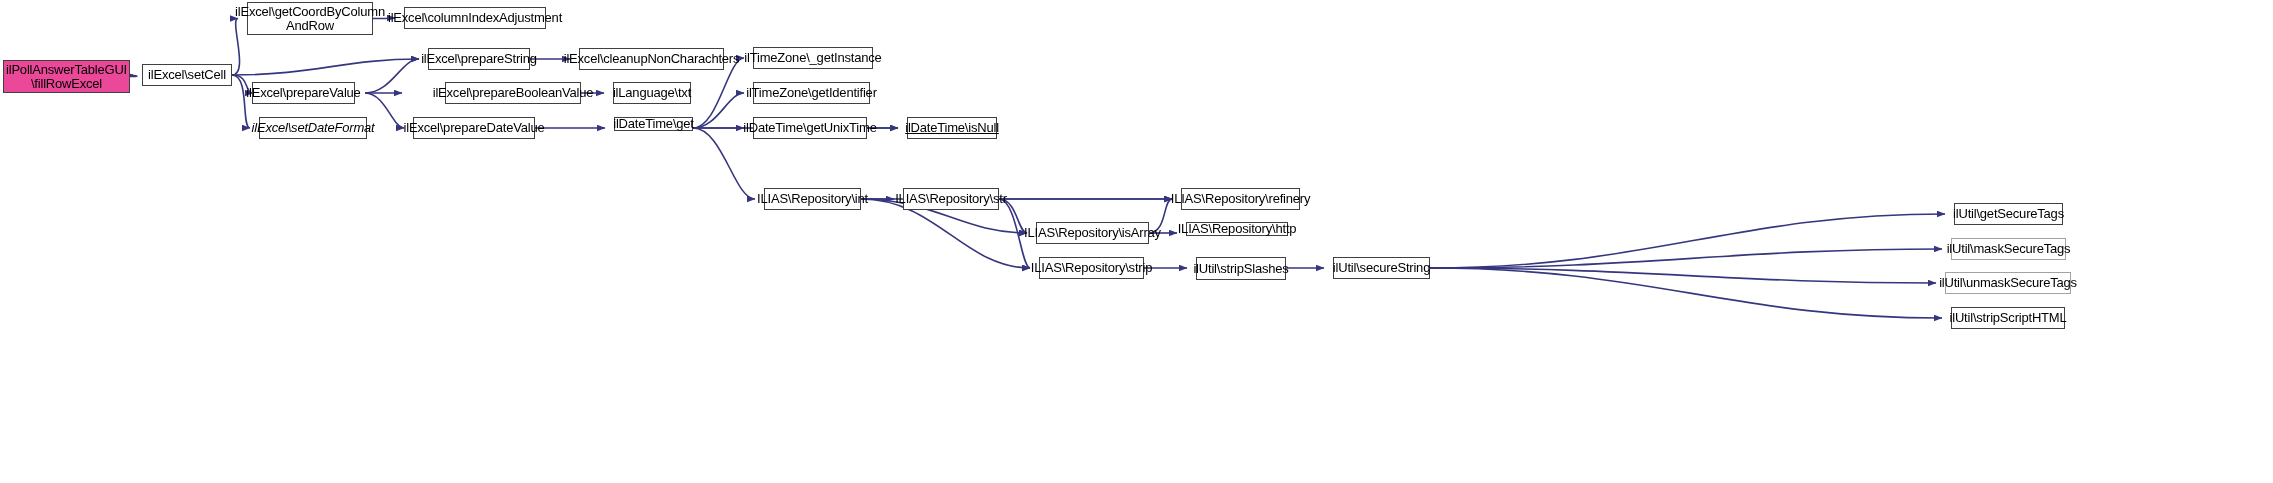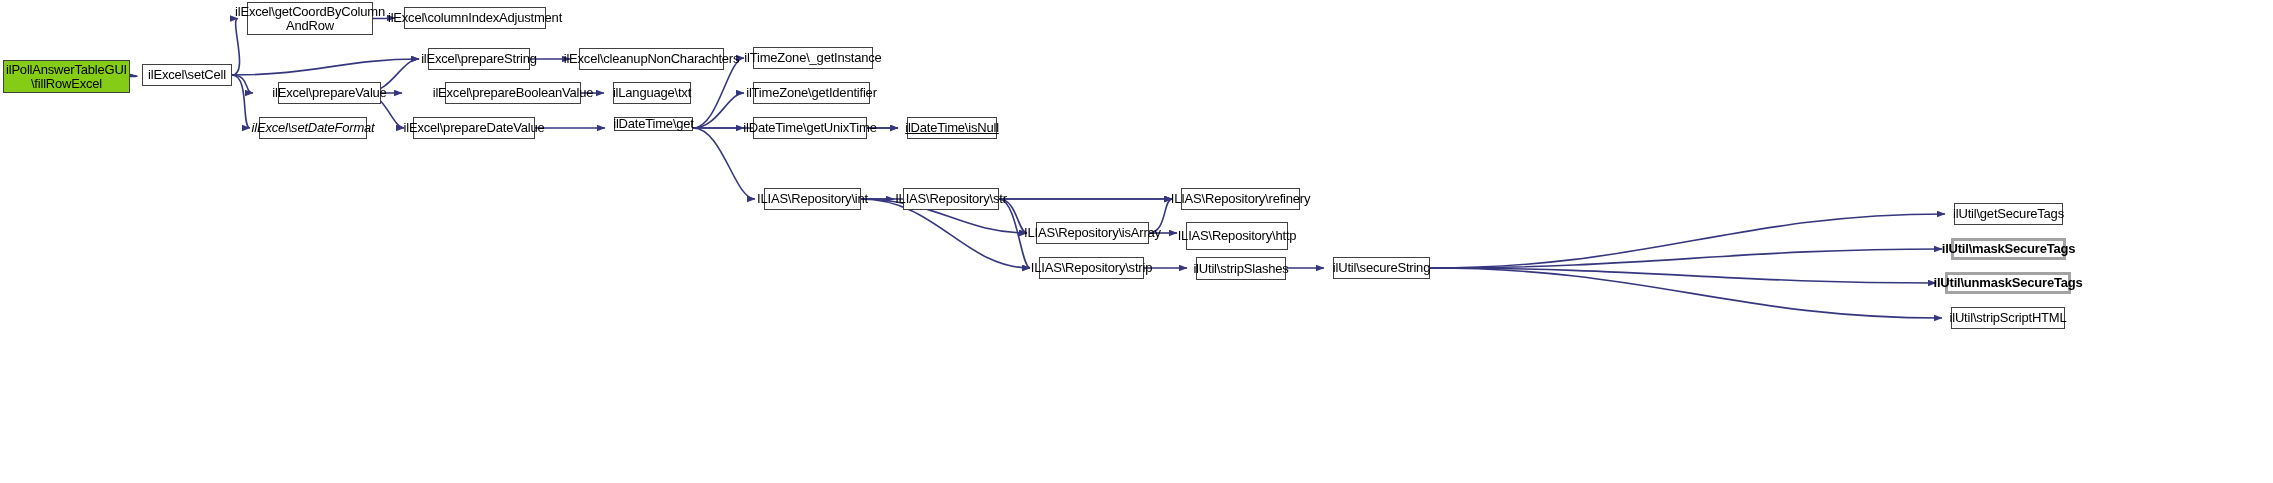--- a/index.html
+++ b/index.html
@@ -33,26 +33,25 @@
     background: #ffffff;
     border: 1px solid #404040;
     color: #000000;
     font-size: 13px;
     line-height: 14px;
     letter-spacing: -0.2px;
     white-space: pre-line;
     padding: 0 9px;
   }
   .node.root {
-    background: #84cc16;
+    background: #ec4899;
     border: 1px solid #404040;
   }
   .node.highlight {
-    border: 3px solid #a3a3a3;
-    font-weight: bold;
+    border: 1px solid #a3a3a3;
   }
 </style>
 </head>
 <body>
 
 <div id="graph-root">
   <svg id="edge-layer" xmlns="http://www.w3.org/2000/svg">
     <defs>
       <marker id="arrowhead" markerWidth="9" markerHeight="7" refX="8.5" refY="3.5" orient="auto" markerUnits="userSpaceOnUse">
         <polygon points="0 0, 9 3.5, 0 7" fill="#36367f"></polygon>
@@ -95,36 +94,36 @@
       </g>
   </svg>
   <div id="node-layer">
       <div class="node root" style="left: 3px; top: 60px; width: 127px; height: 33px;">ilPollAnswerTableGUI
 \fillRowExcel</div>
       <div class="node" style="left: 142px; top: 64px; width: 90px; height: 22px;">ilExcel\setCell</div>
       <div class="node" style="left: 247px; top: 2px; width: 126px; height: 33px;">ilExcel\getCoordByColumn
 AndRow</div>
       <div class="node" style="left: 404px; top: 7px; width: 142px; height: 22px;">ilExcel\columnIndexAdjustment</div>
       <div class="node" style="left: 428px; top: 48px; width: 102px; height: 22px;">ilExcel\prepareString</div>
-      <div class="node" style="left: 278px; top: 82px; width: 103px; height: 22px;">ilExcel\prepareValue</div>
+      <div class="node" style="left: 252px; top: 82px; width: 103px; height: 22px;">ilExcel\prepareValue</div>
       <div class="node" style="left: 411px; top: 82px; width: 136px; height: 22px; margin-left: 34px;">ilExcel\prepareBooleanValue</div>
       <div class="node" style="left: 259px; top: 117px; width: 108px; height: 22px; font-style: italic;">ilExcel\setDateFormat</div>
       <div class="node" style="left: 413px; top: 117px; width: 122px; height: 22px;">ilExcel\prepareDateValue</div>
       <div class="node" style="left: 579px; top: 48px; width: 145px; height: 22px;">ilExcel\cleanupNonCharachters</div>
       <div class="node" style="left: 613px; top: 82px; width: 78px; height: 22px;">ilLanguage\txt</div>
       <div class="node" style="left: 614px; top: 117px; width: 79px; height: 14px;">ilDateTime\get</div>
       <div class="node" style="left: 753px; top: 47px; width: 120px; height: 22px;">ilTimeZone\_getInstance</div>
       <div class="node" style="left: 753px; top: 82px; width: 117px; height: 22px;">ilTimeZone\getIdentifier</div>
       <div class="node" style="left: 753px; top: 117px; width: 114px; height: 22px;">ilDateTime\getUnixTime</div>
       <div class="node" style="left: 907px; top: 117px; width: 90px; height: 22px; text-decoration: underline;">ilDateTime\isNull</div>
       <div class="node" style="left: 764px; top: 188px; width: 97px; height: 22px;">ILIAS\Repository\int</div>
       <div class="node" style="left: 903px; top: 188px; width: 96px; height: 22px;">ILIAS\Repository\str</div>
       <div class="node" style="left: 1181px; top: 188px; width: 119px; height: 22px;">ILIAS\Repository\refinery</div>
       <div class="node" style="left: 1036px; top: 222px; width: 113px; height: 22px;">ILIAS\Repository\isArray</div>
-      <div class="node" style="left: 1186px; top: 222px; width: 102px; height: 28px;">ILIAS\Repository\http</div>
+      <div class="node" style="left: 1186px; top: 222px; width: 102px; height: 14px;">ILIAS\Repository\http</div>
       <div class="node" style="left: 1039px; top: 257px; width: 105px; height: 22px;">ILIAS\Repository\strip</div>
       <div class="node" style="left: 1196px; top: 257px; width: 90px; height: 23px;">ilUtil\stripSlashes</div>
       <div class="node" style="left: 1333px; top: 257px; width: 97px; height: 22px;">ilUtil\secureString</div>
       <div class="node" style="left: 1954px; top: 203px; width: 109px; height: 22px;">ilUtil\getSecureTags</div>
       <div class="node highlight" style="left: 1951px; top: 238px; width: 115px; height: 22px;">ilUtil\maskSecureTags</div>
       <div class="node highlight" style="left: 1945px; top: 272px; width: 126px; height: 22px;">ilUtil\unmaskSecureTags</div>
       <div class="node" style="left: 1951px; top: 307px; width: 114px; height: 22px;">ilUtil\stripScriptHTML</div>
     </div>
 </div>
 

